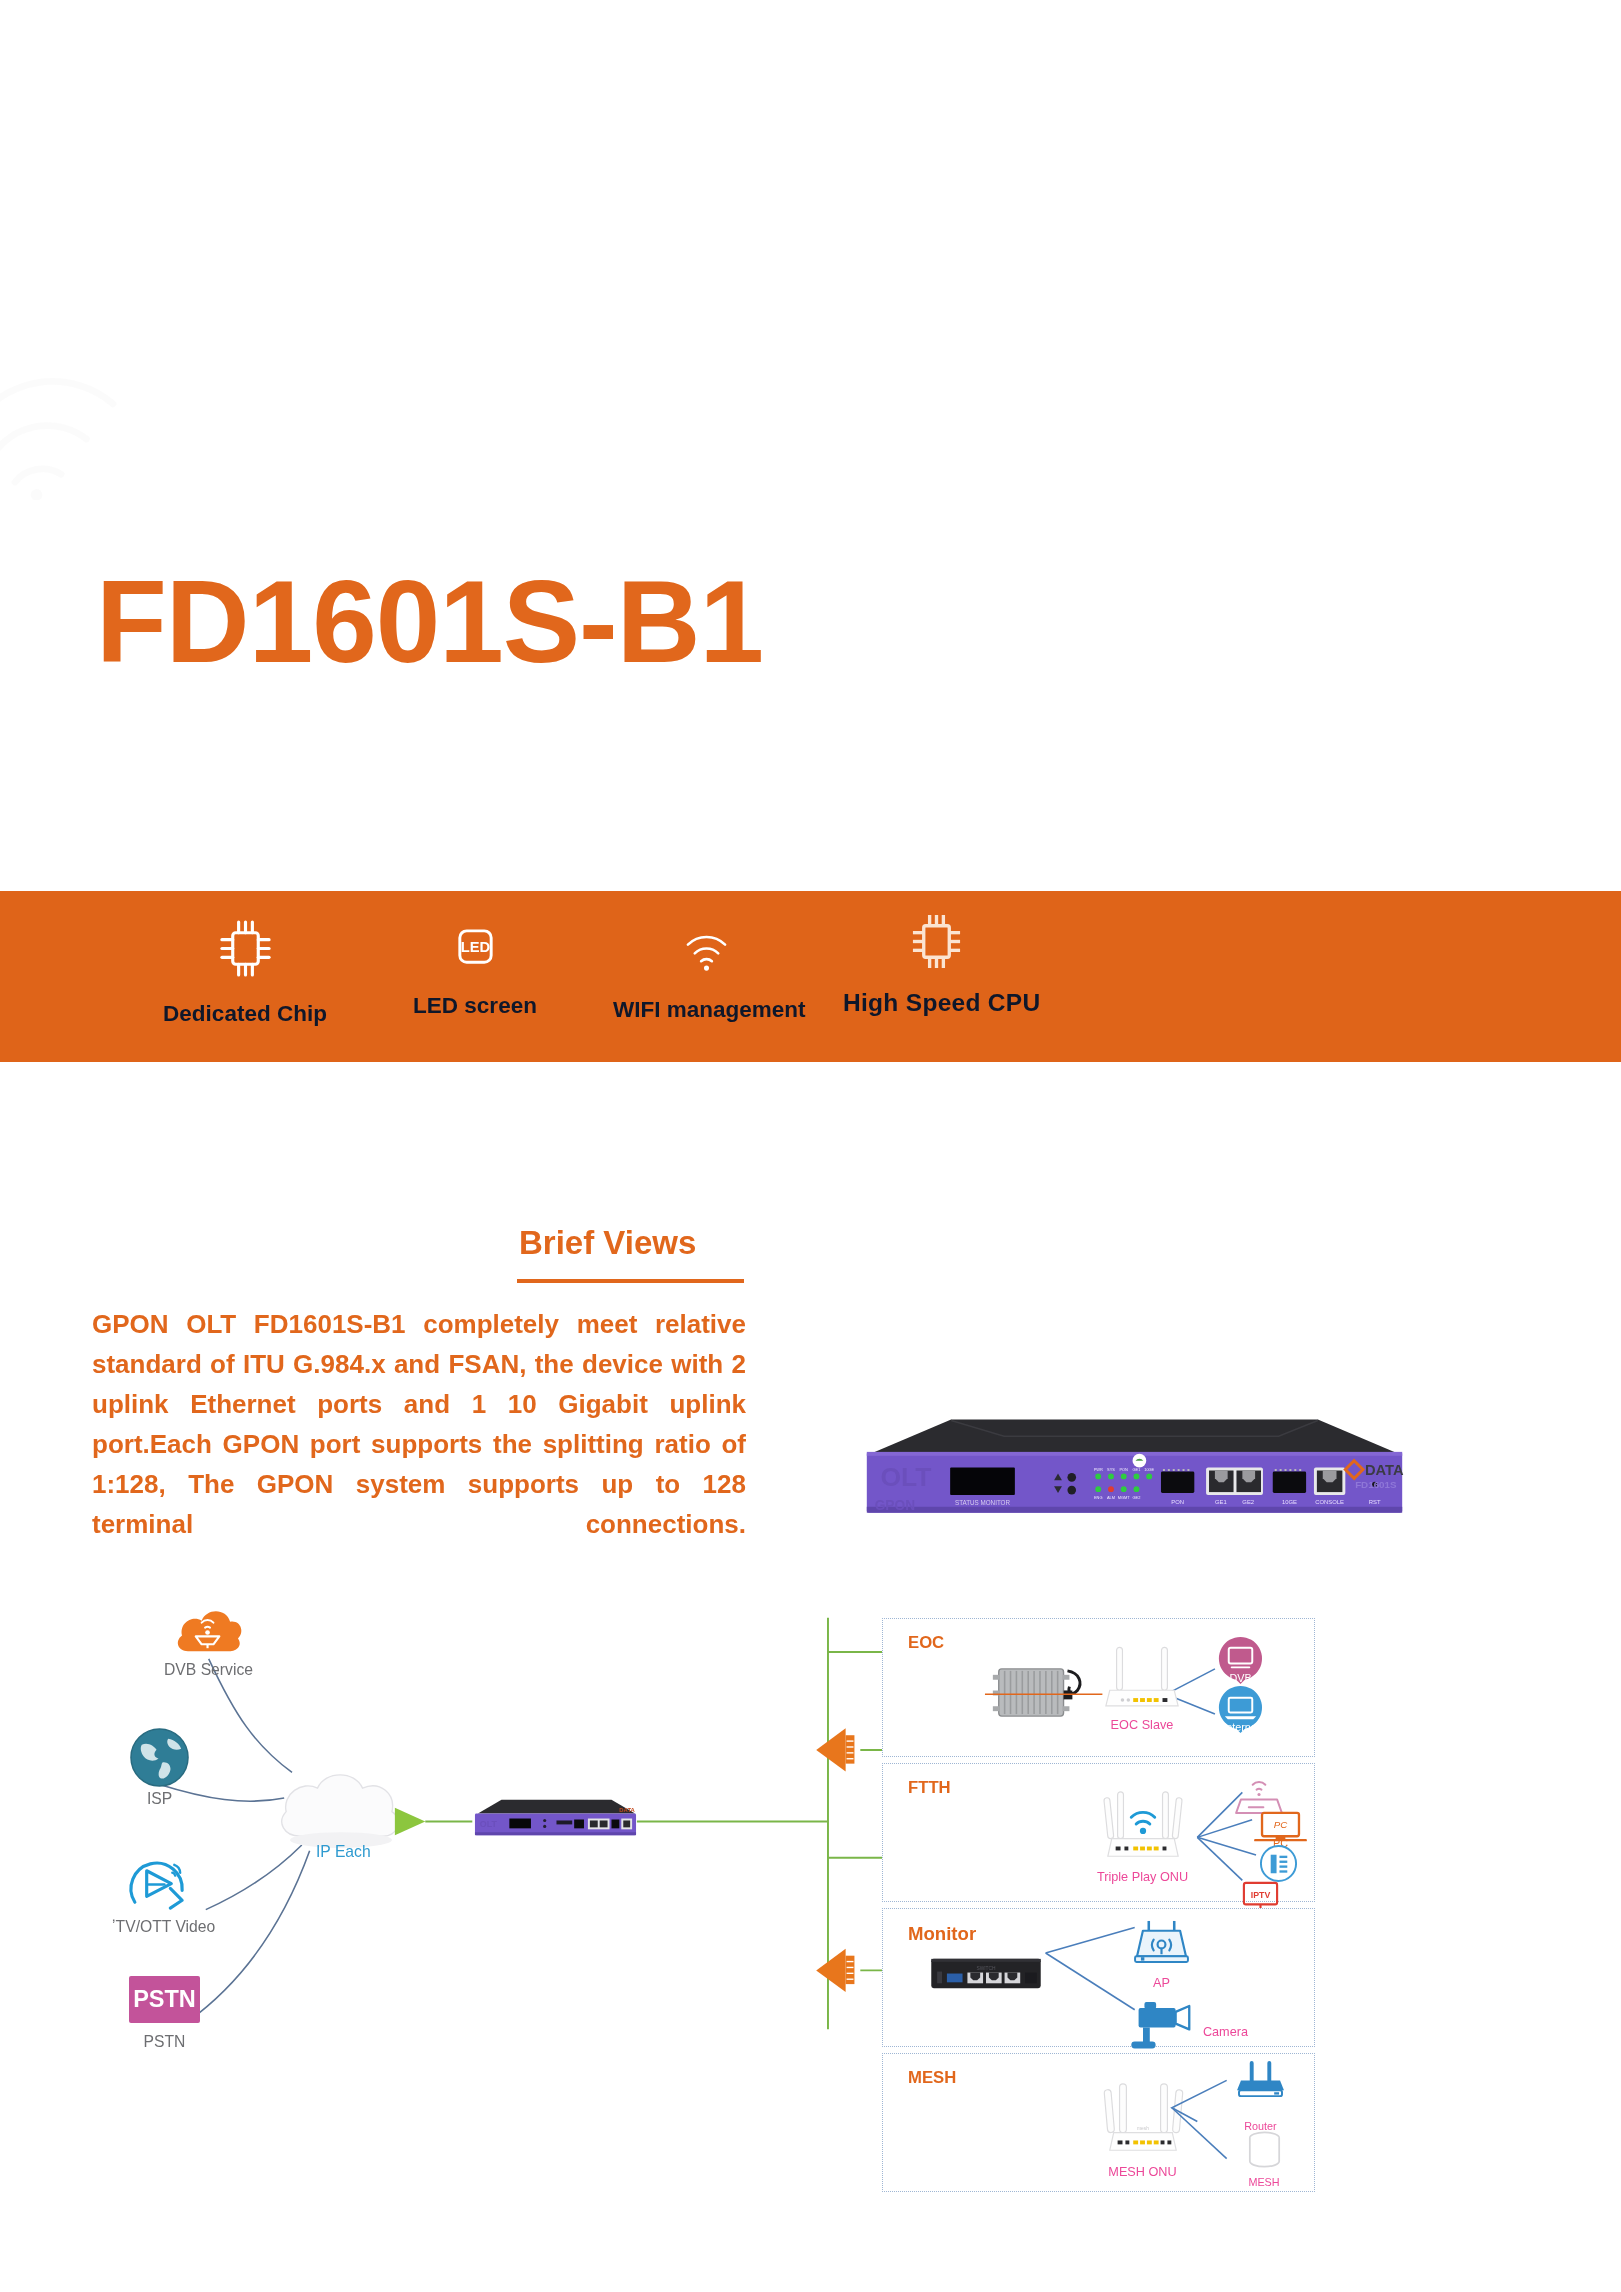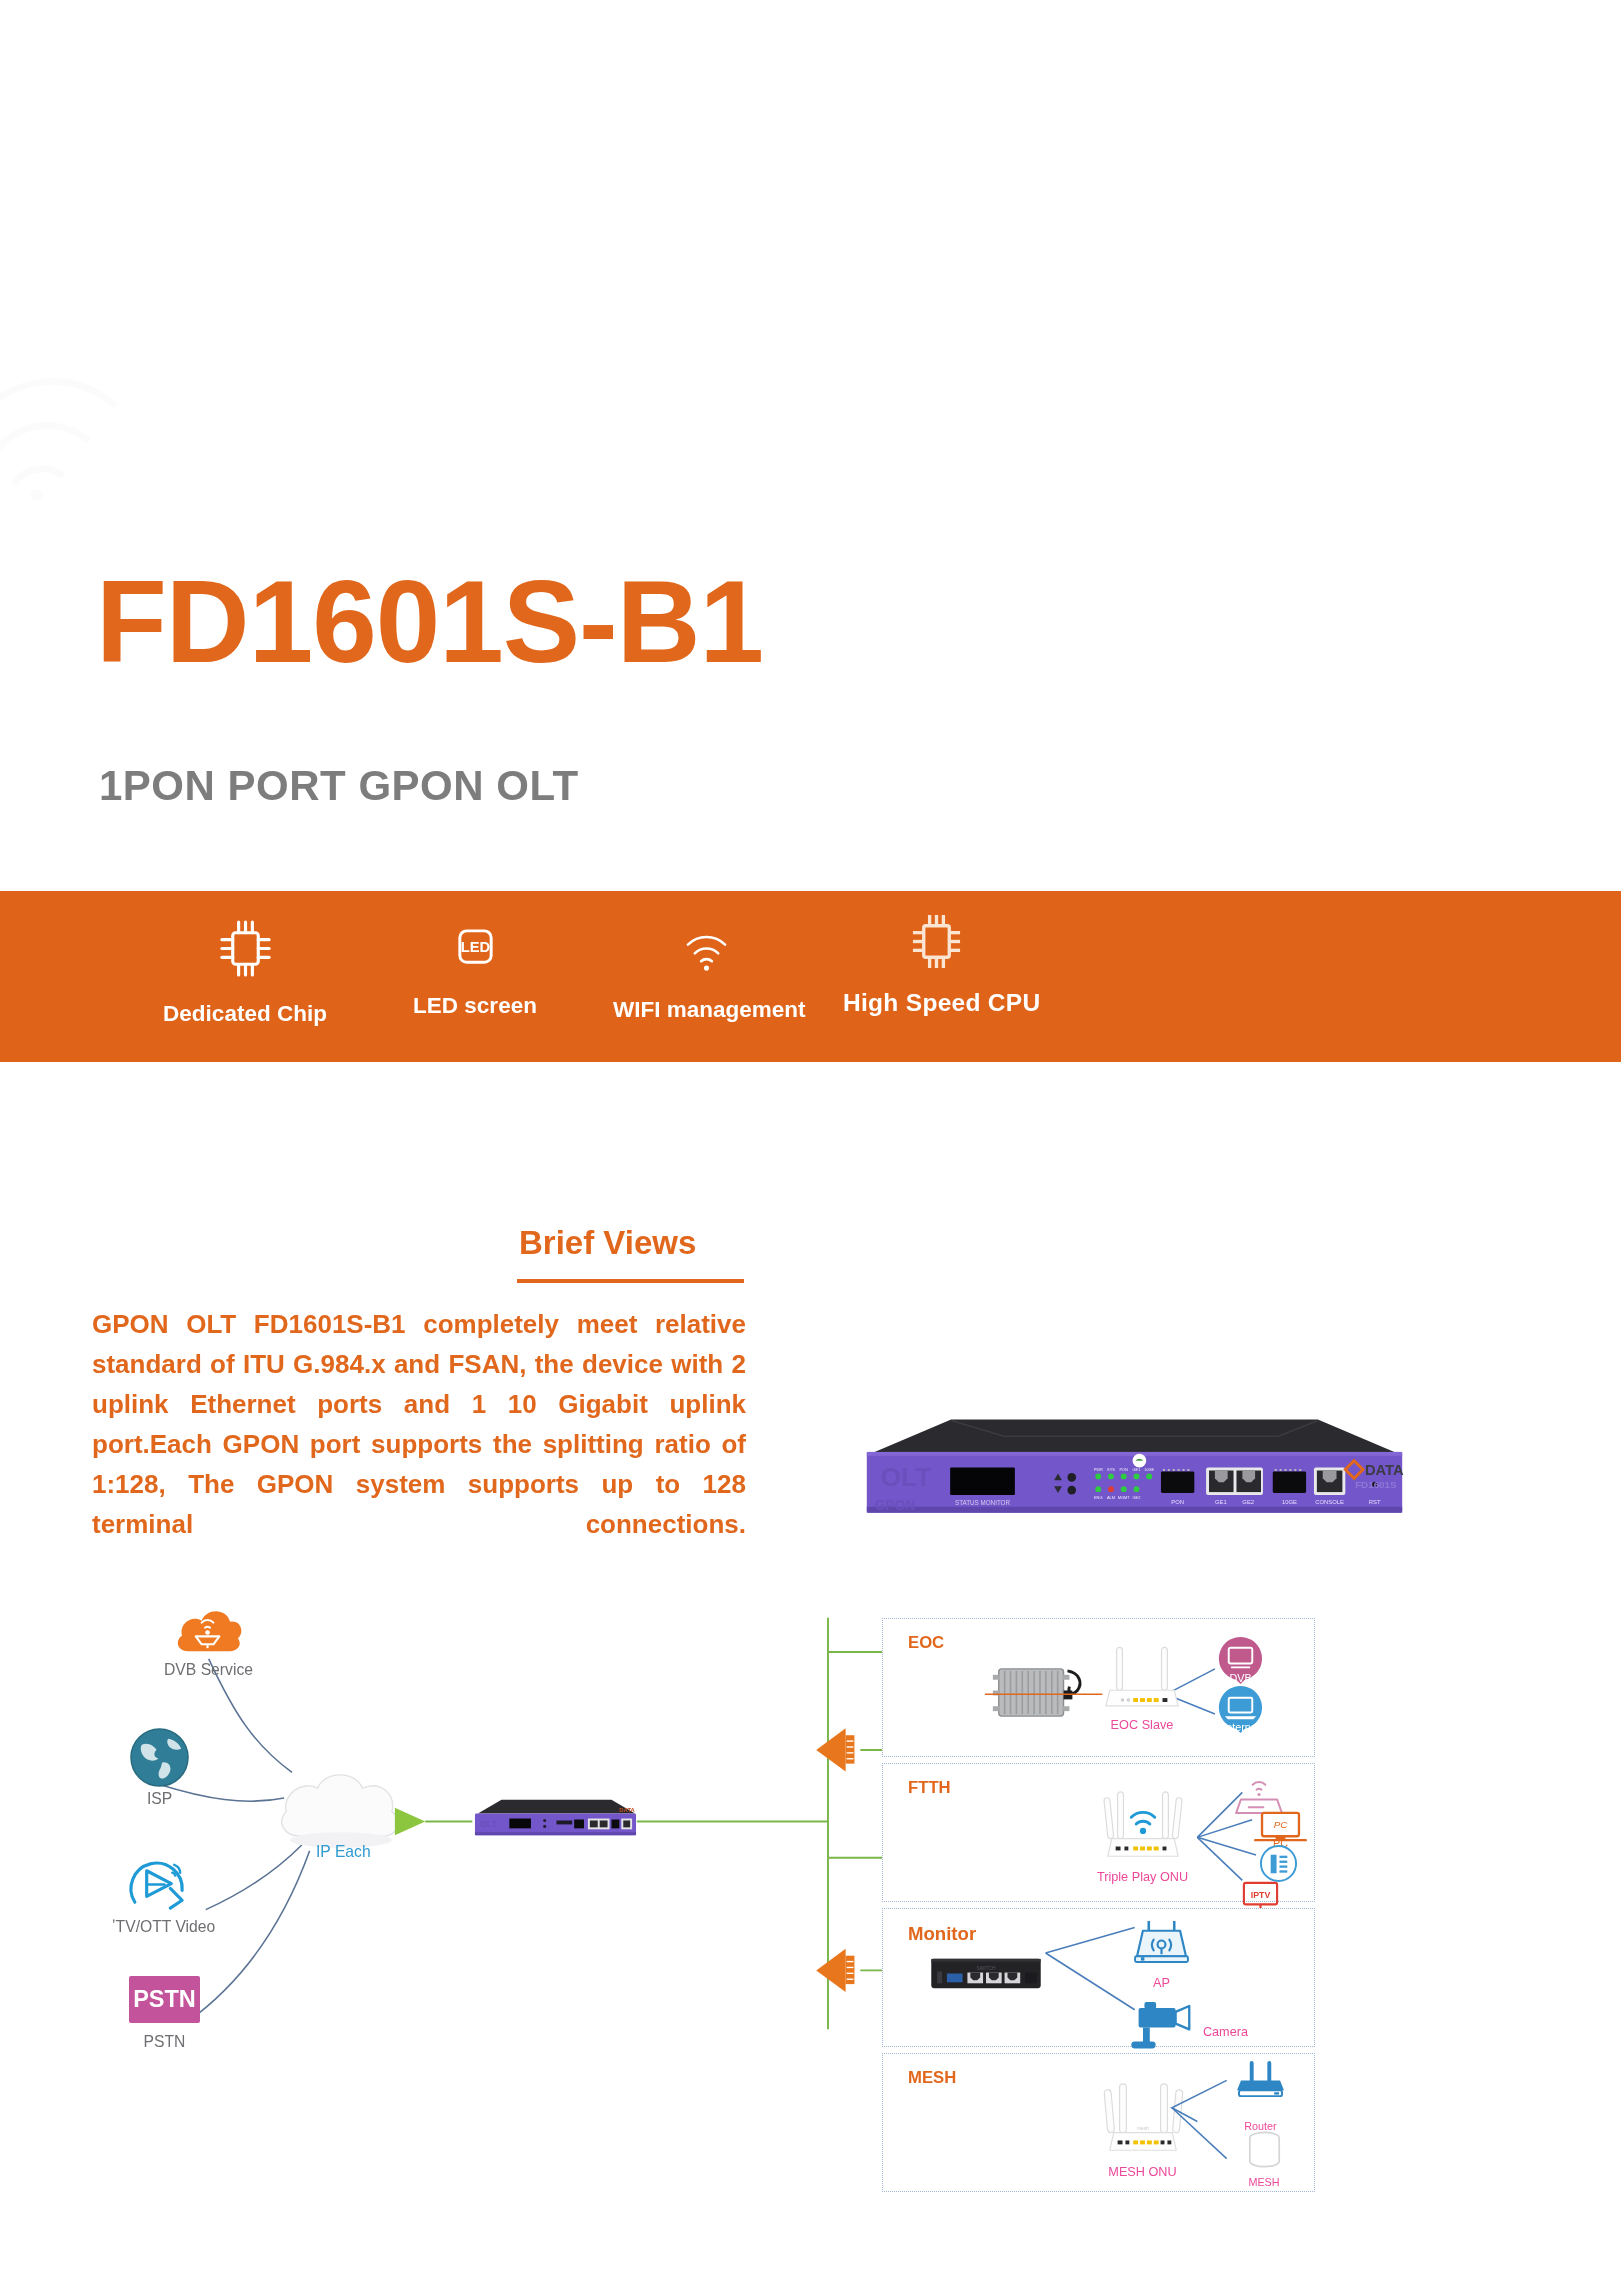--- a/index.html
+++ b/index.html
@@ -24,21 +24,21 @@
     line-height:1;white-space:nowrap;
   }
 
   
   .banner{
     position:absolute;left:0;top:891px;width:1621px;height:171px;background:#df6419;
   }
   .feat{position:absolute;text-align:center;color:#ffffff;}
   .feat .ficon{display:block;margin:0 auto;}
   .feat .flabel{
-    display:block;font-size:22.5px;font-weight:bold;color:#ffffff;white-space:nowrap;
+    display:block;font-size:22.5px;font-weight:bold;color:#0f172a;white-space:nowrap;
   }
   .feat-0{left:152px;top:27.4px;width:186px;}
   .feat-1{left:382px;top:35px;width:186px;}
   .feat-2{left:613px;top:35px;width:186px;}
   .feat-3{left:843px;top:19.6px;width:186px;}
   .feat-0 .flabel{margin-top:17.6px;}
   .feat-1 .flabel{margin-top:15.7px;}
   .feat-2 .flabel{margin-top:19.6px;}
   .feat-3 .flabel{margin-top:13.7px;font-size:24.5px;letter-spacing:0.3px;}
 
@@ -89,21 +89,20 @@
       <g fill="none" stroke="#f3f3f3" stroke-width="7" stroke-linecap="round">
         <path d="M2,95 A95,95 0 0 1 145,72"></path>
         <path d="M22,125 A66,66 0 0 1 118,108"></path>
         <path d="M45,152 A36,36 0 0 1 92,144"></path>
       </g>
       <circle cx="67" cy="165" r="6" fill="#f3f3f3"></circle>
     </svg>
   </div>
 
   <div class="title">FD1601S-B1</div>
-  <div class="subtitle">1PON PORT GPON OLT</div>
 
   <div class="banner">
 
     <div class="feat feat-0">
       <span class="ficon">
         <svg width="55" height="61" viewBox="0 0 56 62">
           <g fill="none" stroke="#ffffff" stroke-width="3.2" stroke-linecap="round">
             <rect x="15" y="15" width="26" height="32" rx="3"></rect>
             <line x1="21" y1="4" x2="21" y2="15"></line>
               <line x1="28" y1="4" x2="28" y2="15"></line>

